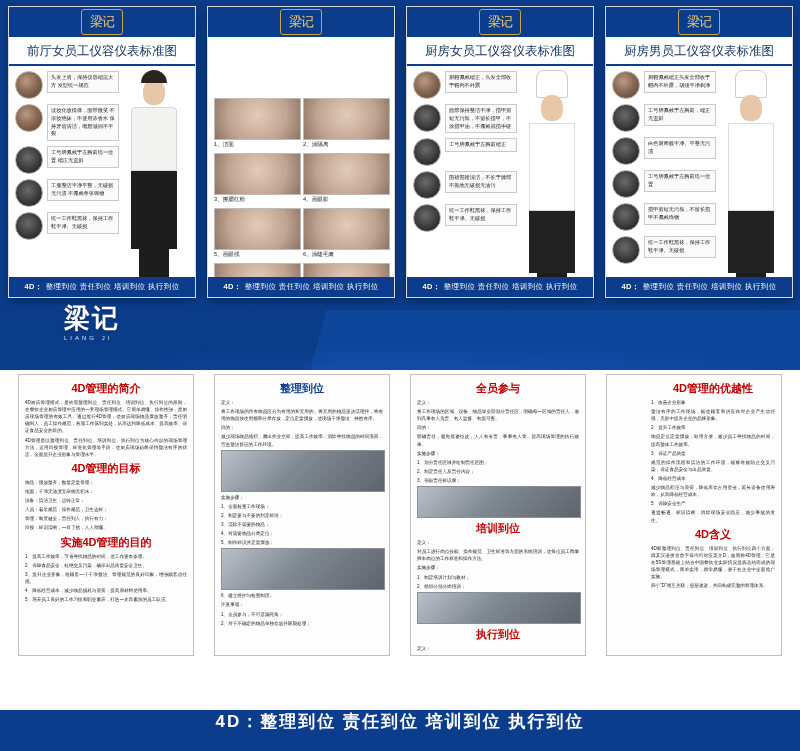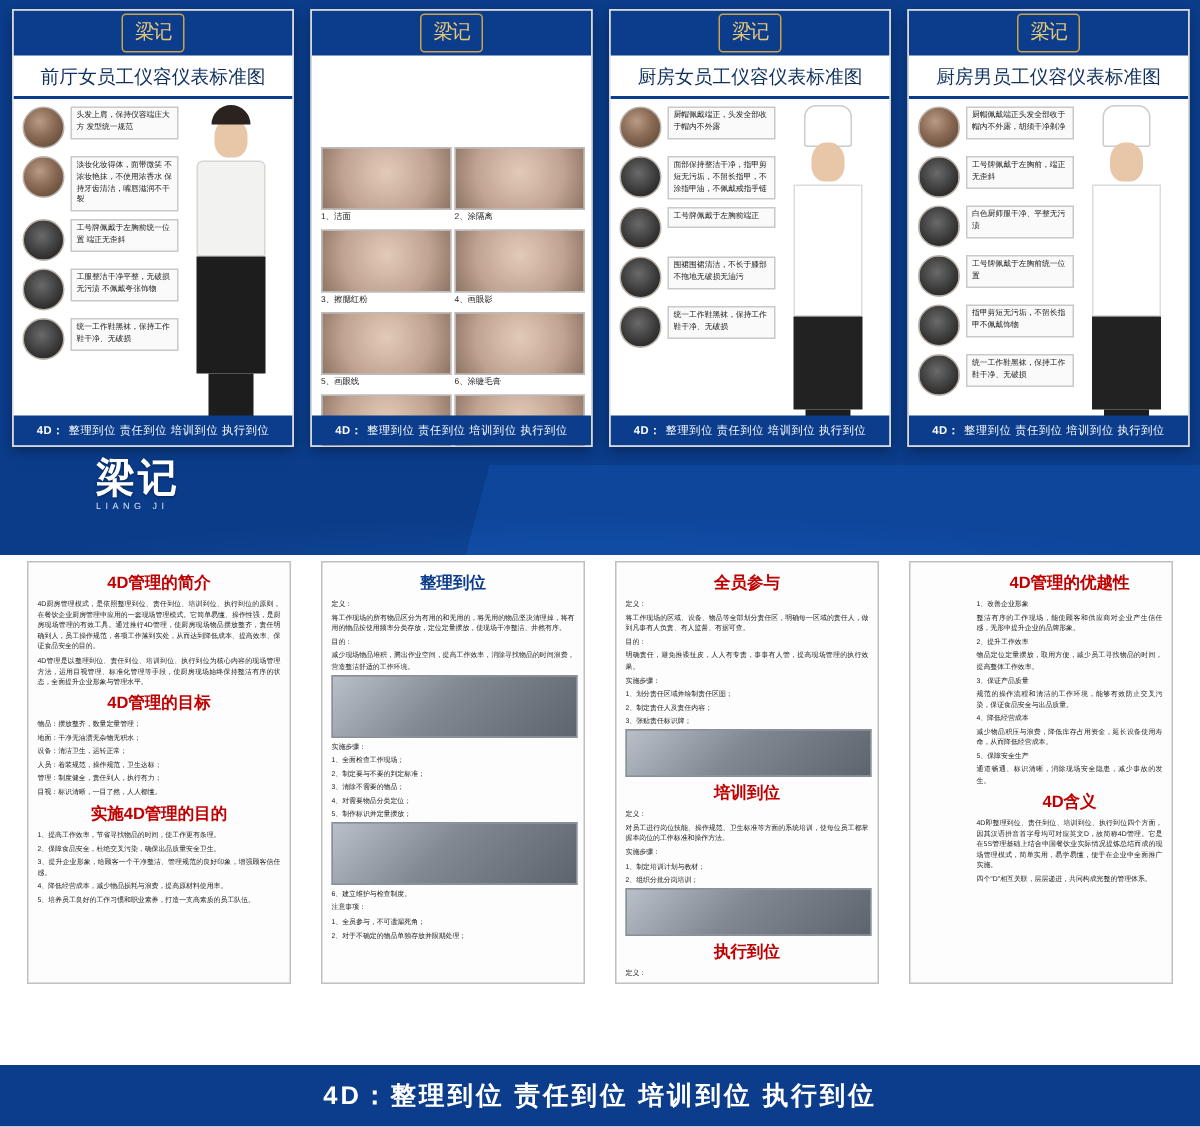--- a/index.html
+++ b/index.html
@@ -115,21 +115,21 @@
   .doc h3.blue{color:#0b3d8c;}
   .doc p{margin:0 0 2px;font-size:4.6px;line-height:1.55;color:#1a1a1a;text-align:justify;}
   .doc .sec{margin-top:3px;}
   .doc .ph{
     width:100%;height:40px;background:#9aa2ab;border:1px solid #8a9099;margin:2px 0;
     background-image:linear-gradient(135deg,#b9c0c8 0%,#808892 45%,#5d646d 100%);
   }
   
   .bottom-bar{
     position:absolute;left:0;top:710px;width:800px;height:41px;background:#0b3d8c;
-    display:flex;align-items:center;justify-content:center;
+    display:flex;align-items:flex-start;justify-content:center;
   }
   .bottom-bar span{color:#fff;font-size:17px;font-weight:bold;letter-spacing:2px;}
 </style>
 </head>
 <body>
 
 <div class="top-band">
   <div class="wave"></div>
 </div>
 

